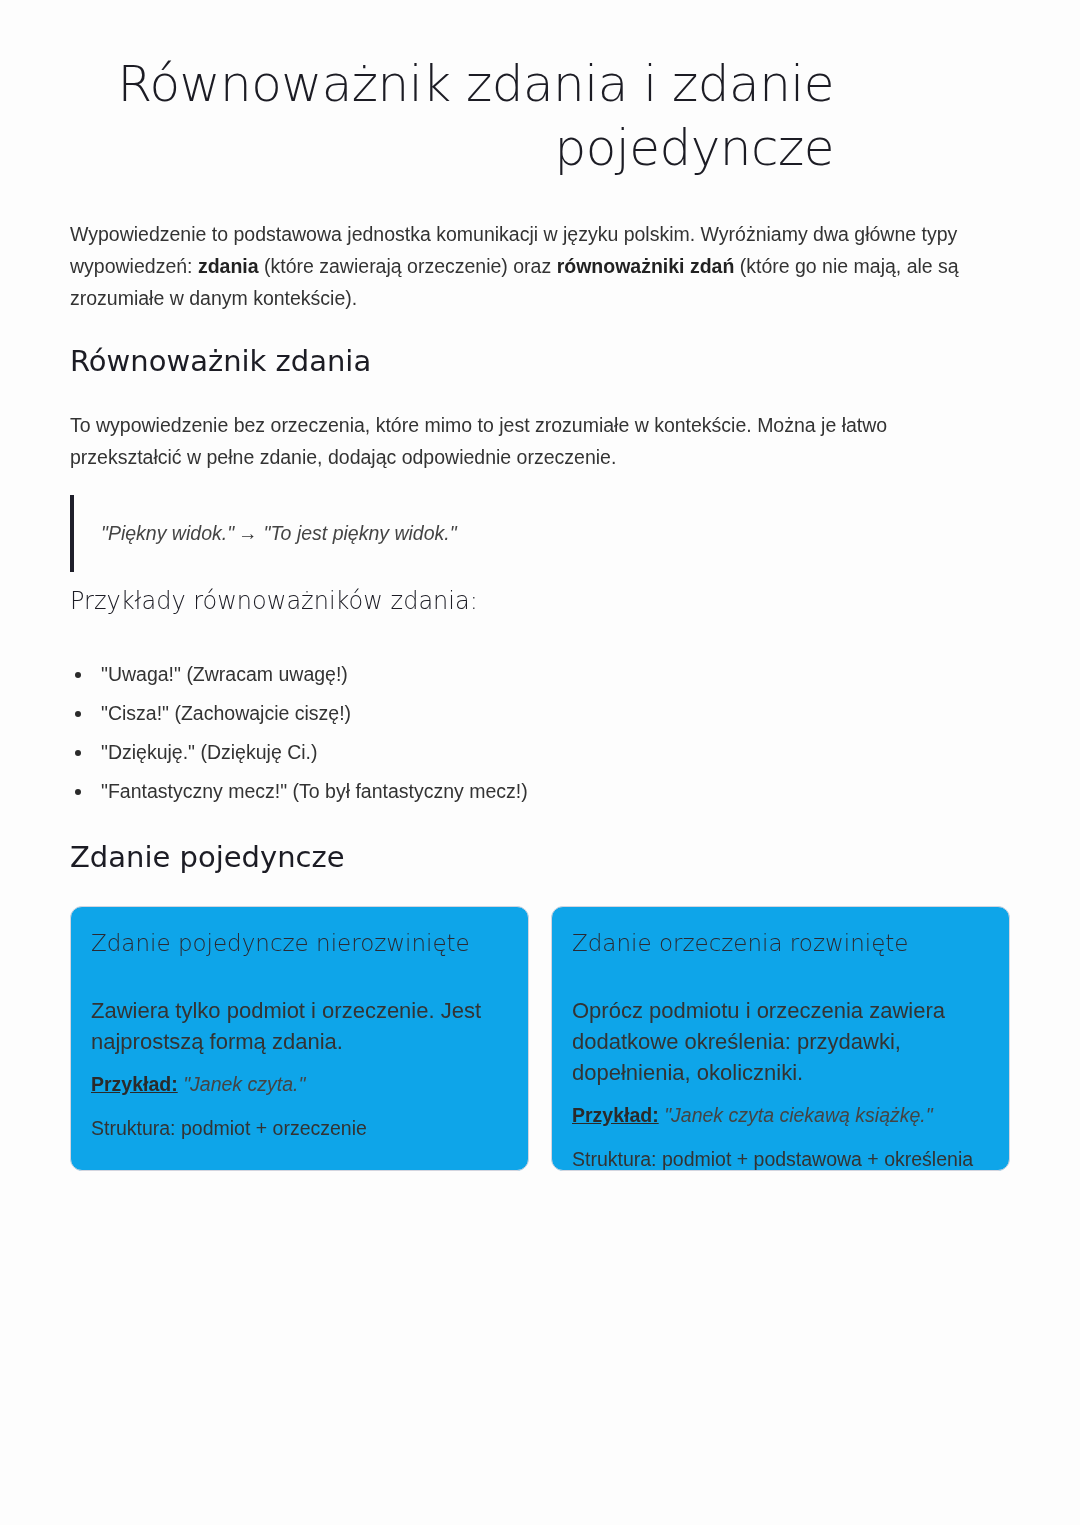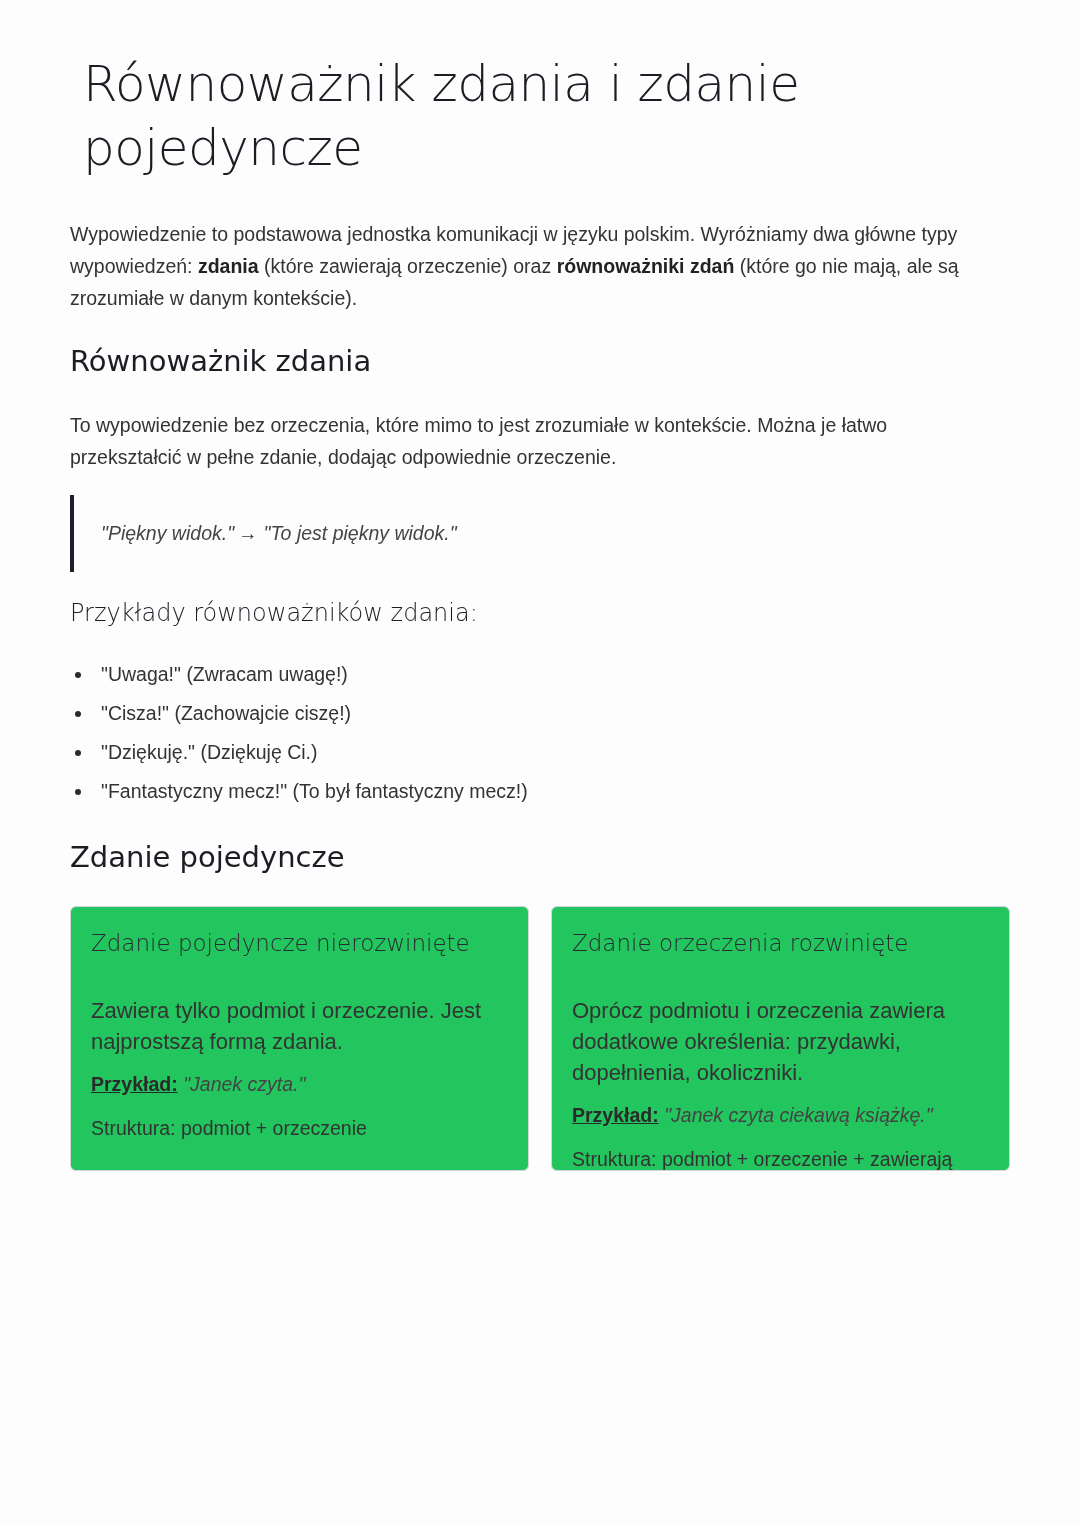--- a/index.html
+++ b/index.html
@@ -11,29 +11,30 @@
       overflow: hidden;
     }
     .page {
       position: absolute;
       left: 70px;
       top: 0;
       width: 940px;
     }
     .h1 {
       position: absolute;
-      left: 13px;
+      left: 4px;
       top: 52px;
       width: 760px;
       font-family: "DejaVu Sans", sans-serif;
       font-weight: 300;
       font-size: 50px;
       line-height: 64px;
       color: #1c1c24;
       letter-spacing: -0.5px;
+      text-align: right;
     }
     .intro {
       position: absolute;
       left: 0;
       top: 218px;
       width: 920px;
       font-size: 19.5px;
       line-height: 32px;
       color: #333;
     }
@@ -69,21 +70,21 @@
       display: flex;
       align-items: center;
       font-style: italic;
       font-size: 19.5px;
       color: #444;
     }
     .quote .arrow { font-style: normal; margin: 0 6px 0 4px; color: #333; }
     .h3 {
       position: absolute;
       left: 0;
-      top: 597px;
+      top: 585px;
       font-family: "DejaVu Sans", sans-serif;
       font-weight: 300;
       font-size: 24px;
       line-height: 32px;
       color: #1c1c24;
     }
     .examples {
       position: absolute;
       left: 0;
       top: 661px;
@@ -111,23 +112,23 @@
       position: absolute;
       left: 0;
       top: 906px;
       width: 940px;
       display: flex;
       gap: 22px;
     }
     .card {
       width: 459px;
       height: 265px;
-      background: #22c55e;
+      background: #0ea5e9;
       border: 1px solid #d3d5df;
-      border-radius: 6px;
+      border-radius: 12px;
       padding: 20px 20px;
     }
     .card-title {
       font-family: "DejaVu Sans", sans-serif;
       font-weight: 300;
       font-size: 23px;
       line-height: 32px;
       color: #2a2a33;
       margin-bottom: 6px;
       white-space: nowrap;
@@ -187,17 +188,17 @@
     <div class="card">
       <div class="card-title">Zdanie pojedyncze nierozwinięte</div>
       <p class="card-text">Zawiera tylko podmiot i orzeczenie. Jest najprostszą formą zdania.</p>
       <p class="card-example"><b>Przykład:</b> <i>"Janek czyta."</i></p>
       <p class="card-structure">Struktura: podmiot + orzeczenie</p>
     </div>
     <div class="card">
       <div class="card-title">Zdanie orzeczenia rozwinięte</div>
       <p class="card-text">Oprócz podmiotu i orzeczenia zawiera dodatkowe określenia: przydawki, dopełnienia, okoliczniki.</p>
       <p class="card-example"><b>Przykład:</b> <i>"Janek czyta ciekawą książkę."</i></p>
-      <p class="card-structure">Struktura: podmiot + orzeczenie + zawierają</p>
+      <p class="card-structure">Struktura: podmiot + podstawowa + określenia</p>
     </div>
   </div>
 
 </div>
 
 </body></html>

